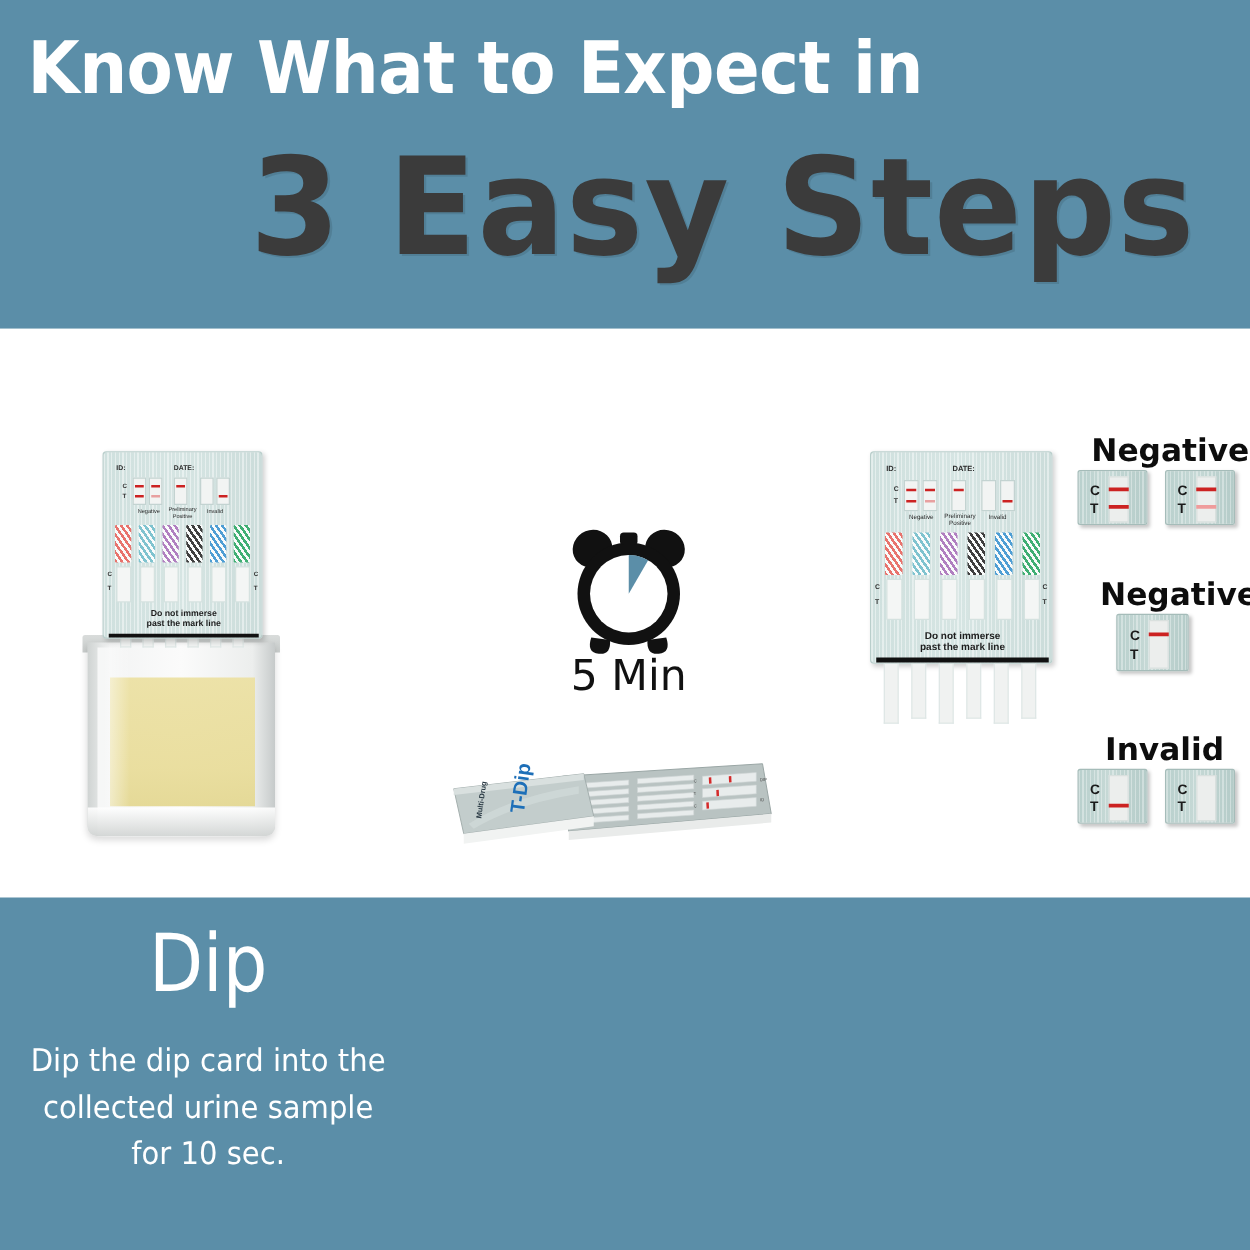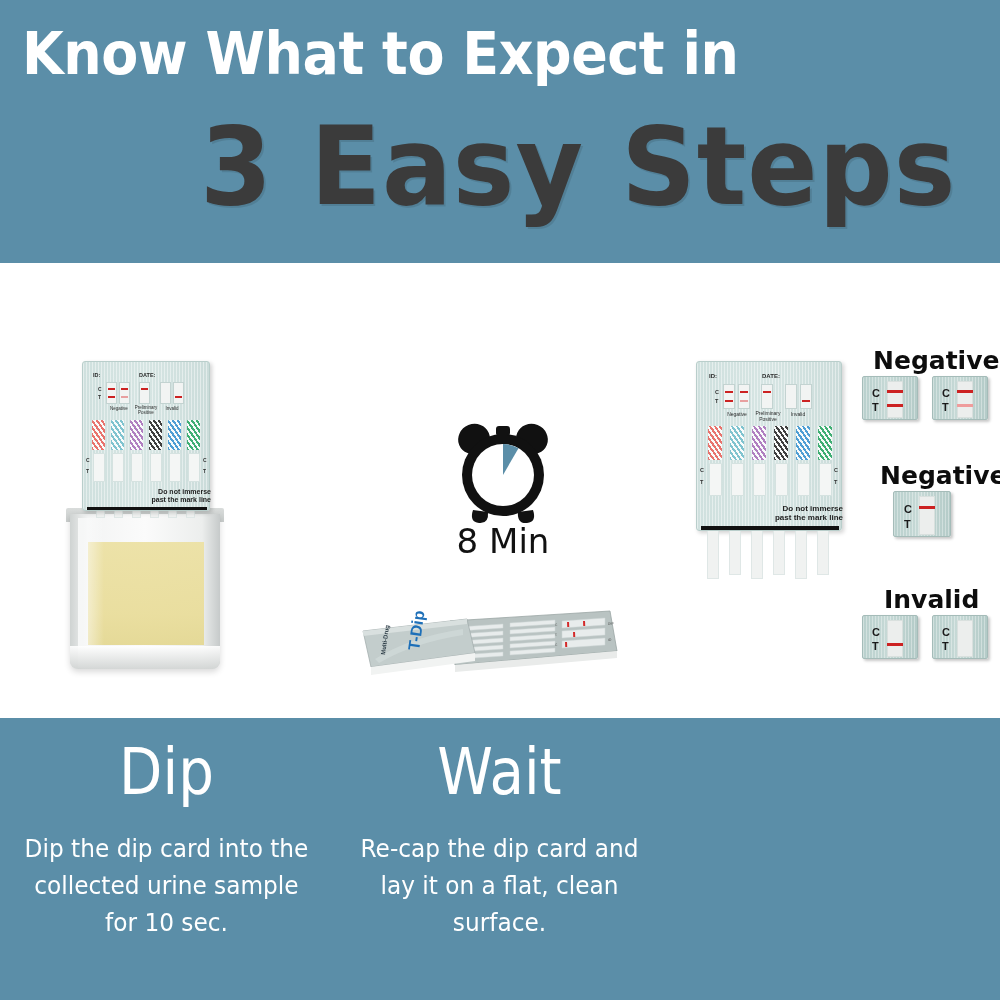--- a/index.html
+++ b/index.html
@@ -92,21 +92,21 @@
     position: absolute;
     background: #f4f6f5;
     border: 1px solid #d5e2e0;
     border-radius: 1px;
   }
 
   .ct-lab { position: absolute; font-weight: bold; color: #333; }
 
   .warn {
     position: absolute;
-    text-align: right;
+    text-align: center;
     font-weight: bold;
     color: #1d1d1d;
     line-height: 1.15;
   }
   .markline {
     position: absolute;
     background: #111111;
   }
   .tab {
     position: absolute;
@@ -326,21 +326,21 @@
         <path d="M90 92 q4 12 -6 13 q-10 1 -9 -11 z" fill="#111111"></path>
 
         <circle cx="60" cy="57" r="41" fill="#111111"></circle>
         <circle cx="60" cy="57" r="31" fill="#ffffff"></circle>
 
         <rect x="53" y="8" width="14" height="10" rx="3" fill="#111111"></rect>
 
         <path d="M60 57 L60 26 A31 31 0 0 1 75.5 30.2 Z" fill="#5b8ea8"></path>
       </svg>
     </div>
-    <div class="timer-label" style="left:403px; top:258px; width:200px;">8 Min</div>
+    <div class="timer-label" style="left:403px; top:258px; width:200px;">5 Min</div>
 
     <div class="flat-wrap" style="left:355px; top:330px; width:270px; height:90px;">
       <svg width="270" height="90" viewBox="0 0 270 90">
 
         <polygon points="95,28 255,18 262,58 100,72" fill="#b9c3c2" stroke="#9aa6a5" stroke-width="0.8"></polygon>
         <polygon points="100,72 262,58 262,65 100,79" fill="#e9ebea"></polygon>
 
         <g fill="#e8ecec" stroke="#cfd6d6" stroke-width="0.5">
           <polygon points="104,34 148,31 148,35 104,38"></polygon>
           <polygon points="104,41 148,38 148,42 104,45"></polygon>
@@ -485,17 +485,13 @@
       <div class="sw-win" style="left:24px; top:4px; width:16px; height:37px;"></div>
     </div>
   </div>
 </div>
 
 <div class="bottom-banner">
   <div class="col" style="left:0px;">
     <div class="col-title">Dip</div>
     <div class="col-body">Dip the dip card into the collected urine sample for 10 sec.</div>
   </div>
-  <div class="col" style="left:333px;">
-    <div class="col-title">Wait</div>
-    <div class="col-body">Re-cap the dip card and lay it on a flat, clean surface.</div>
-  </div>
 </div>
 
 </body></html>

